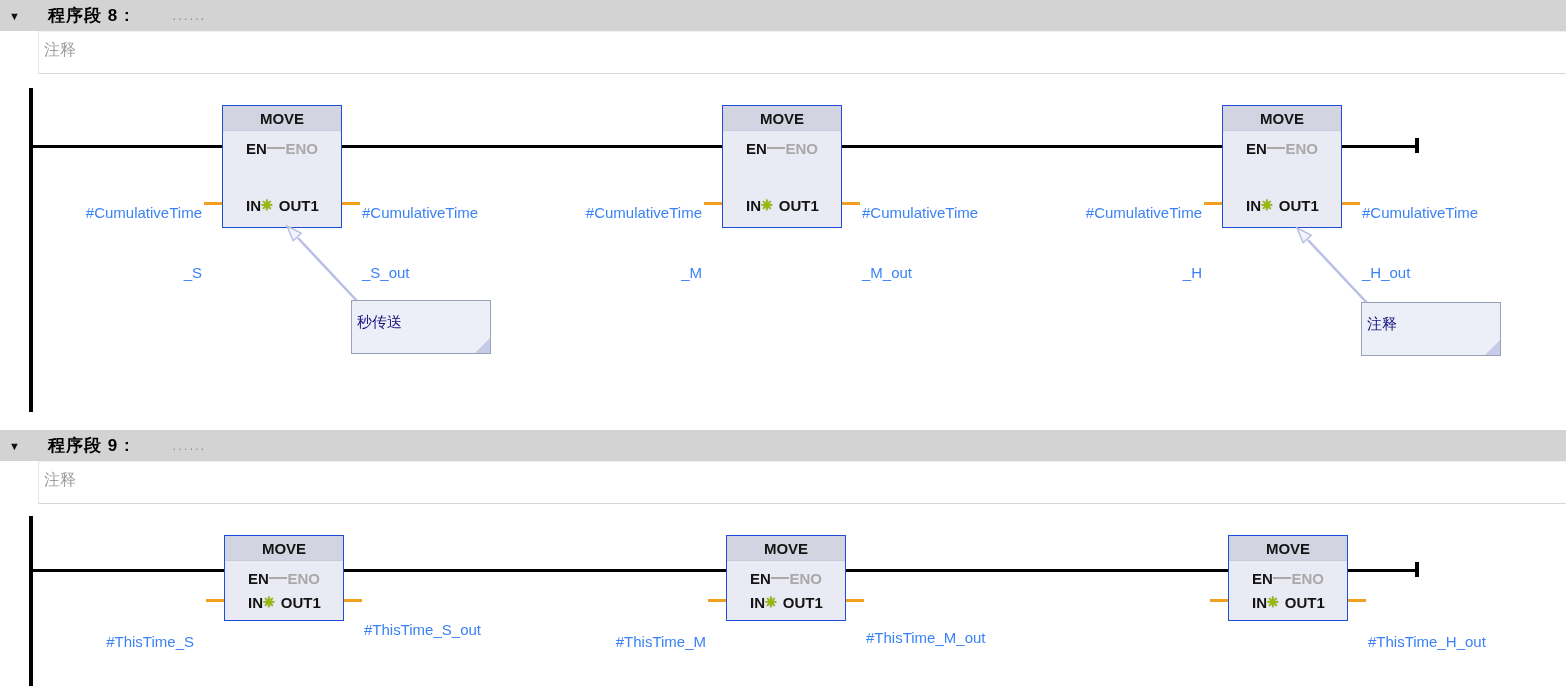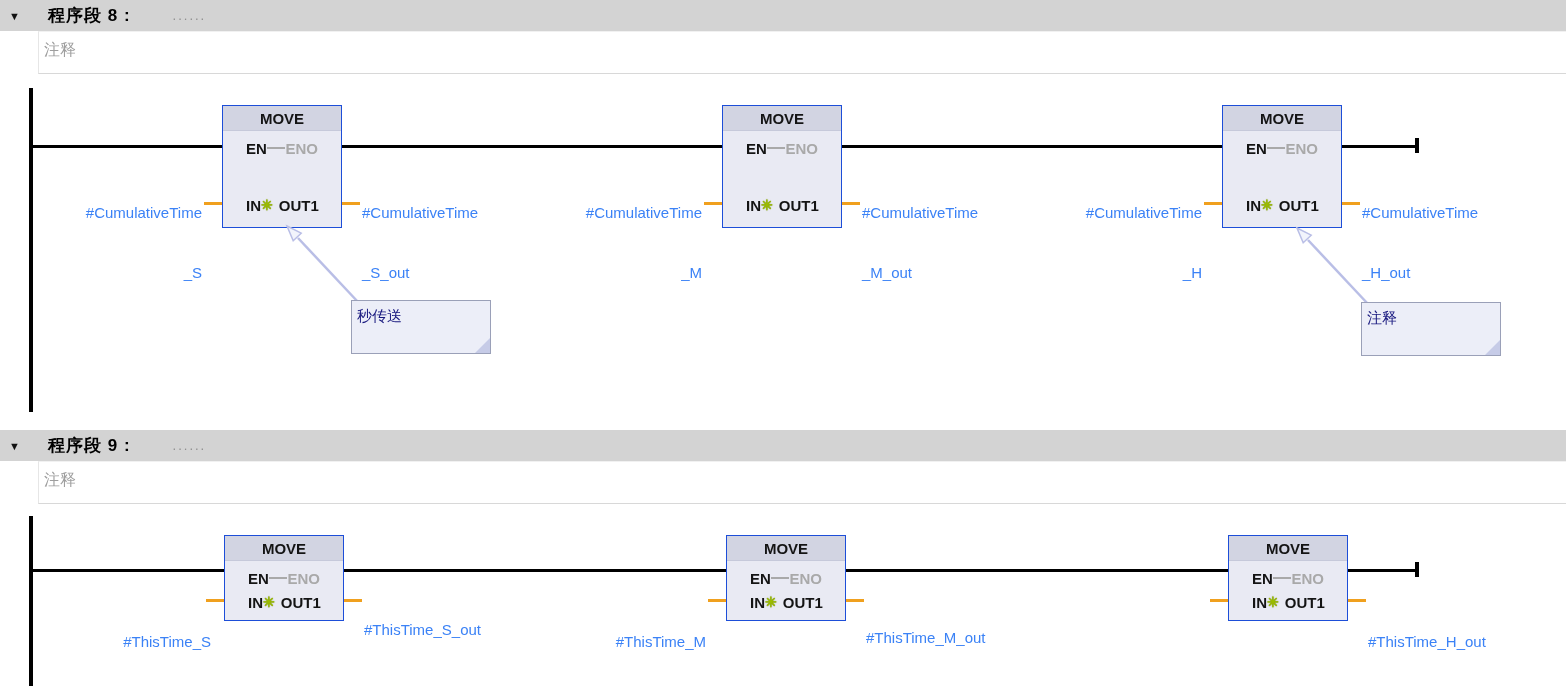--- a/index.html
+++ b/index.html
@@ -43,21 +43,21 @@
   .dash { width:24px; height:2px; background:#a9a9a9; }
   .outgrp { display:flex; align-items:center; gap:6px; }
   .star { color:#9bbb00; font-size:14px; font-weight:bold; text-shadow:0 0 1px #617d00; line-height:14px; }
 
   
   .operand { position:absolute; font-size:15px; color:#3b82f6; line-height:20px; white-space:pre; }
   .in-label { text-align:right; }
 
   
   .callout { position:absolute; width:140px; height:54px; background:#eceef8;
-             border:1px solid #9aa0b8; padding:6px 5px; font-size:15px; color:#16167e;
+             border:1px solid #9aa0b8; padding:12px 5px; font-size:15px; color:#16167e;
              overflow:hidden; }
   .fold { position:absolute; right:0; bottom:0; width:0; height:0;
           border-bottom:15px solid #c6cbe7; border-left:15px solid transparent; }
   .arrow { position:absolute; }
 </style>
 </head>
 <body>
 
 <section class="network-section">
   <div class="netheader">
@@ -205,21 +205,21 @@
       <div class="brow row-io">
         <span class="pin">IN</span>
         <span class="outgrp">
           <span class="star">✳</span>
           <span class="pin">OUT1</span>
         </span>
       </div>
     </div>
     <div class="stub" style="left:206px;top:95px;width:18px"></div>
     <div class="stub" style="left:344px;top:95px;width:18px"></div>
-    <div class="operand in-label" style="left:37px;top:88px;width:174px">
+    <div class="operand in-label" style="left:20px;top:88px;width:174px">
       <div>#ThisTime_S</div>
     </div>
     <div class="operand" style="left:364px;top:76px">
       <div>#ThisTime_S_out</div>
     </div>
 
     <div class="block short" style="left:726px;top:31px">
       <div class="bhead">MOVE</div>
       <div class="brow row-en">
         <span class="pin">EN</span>

